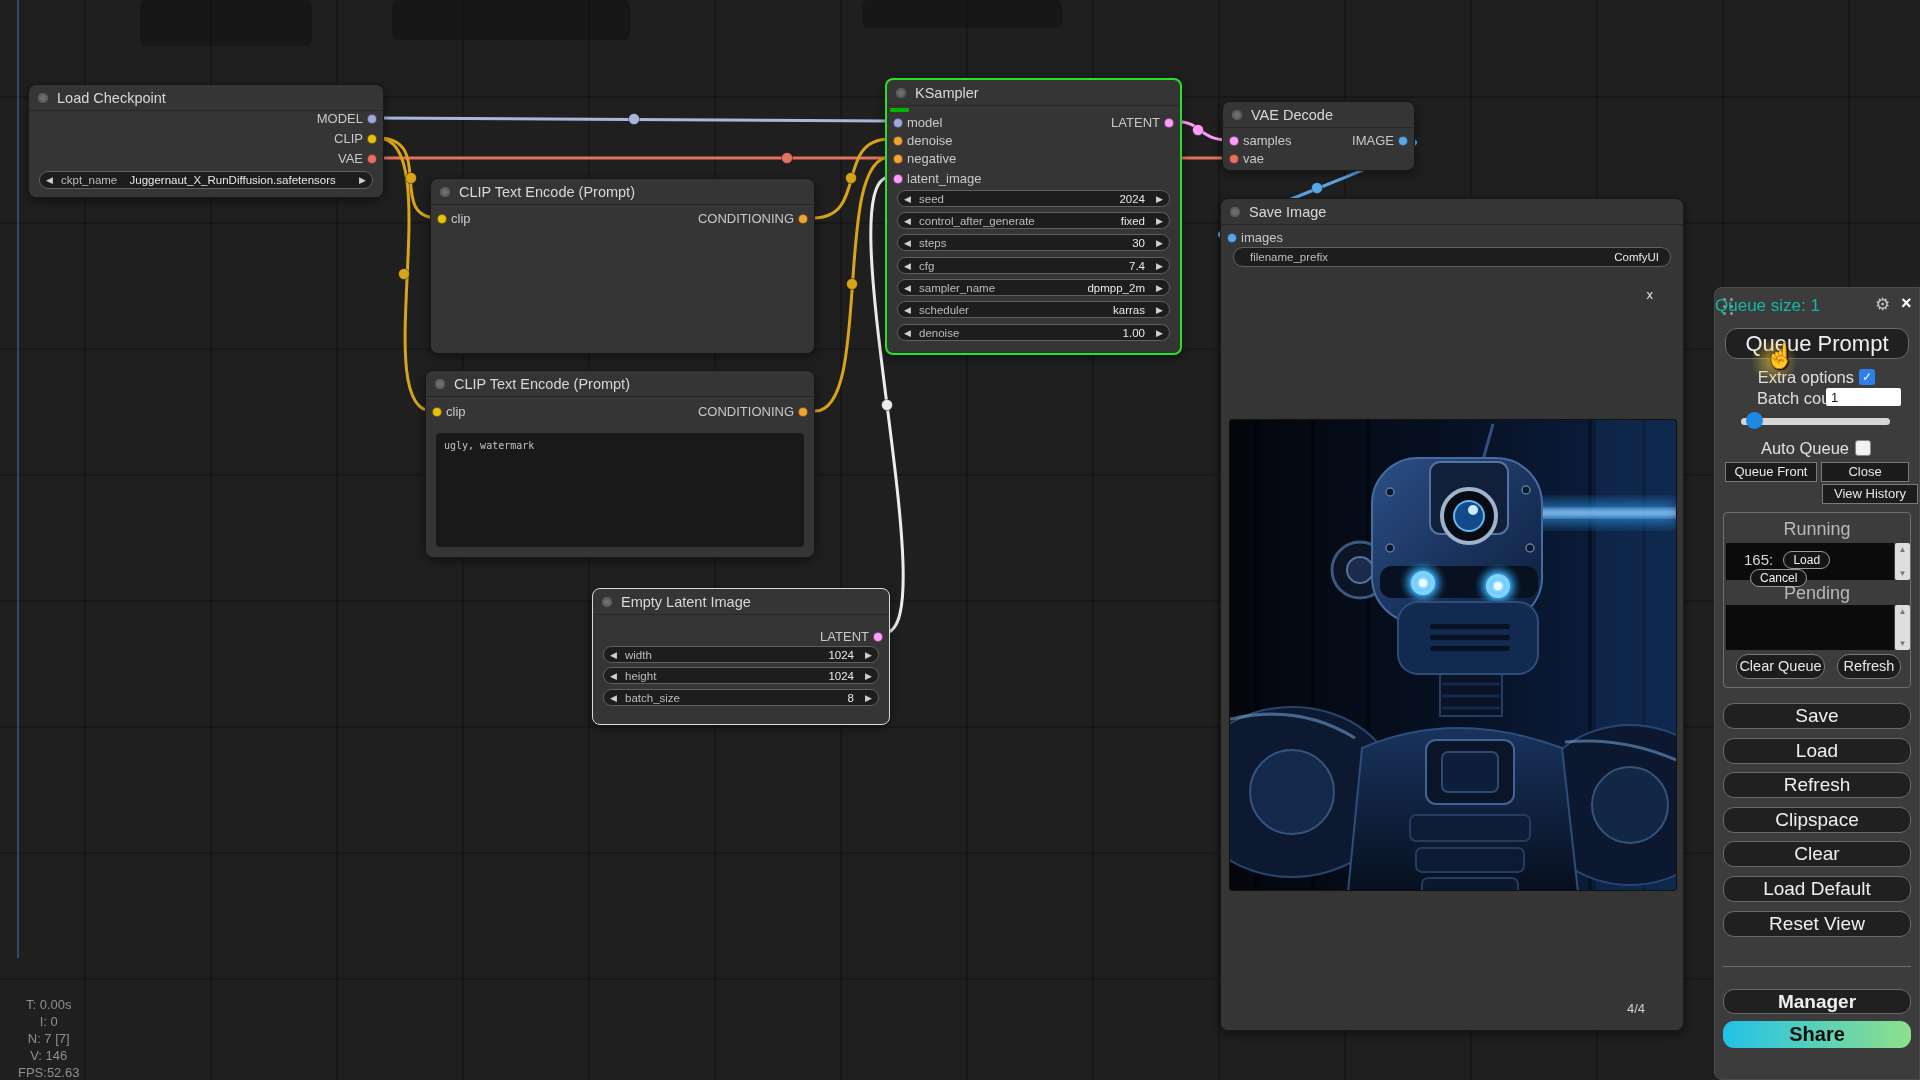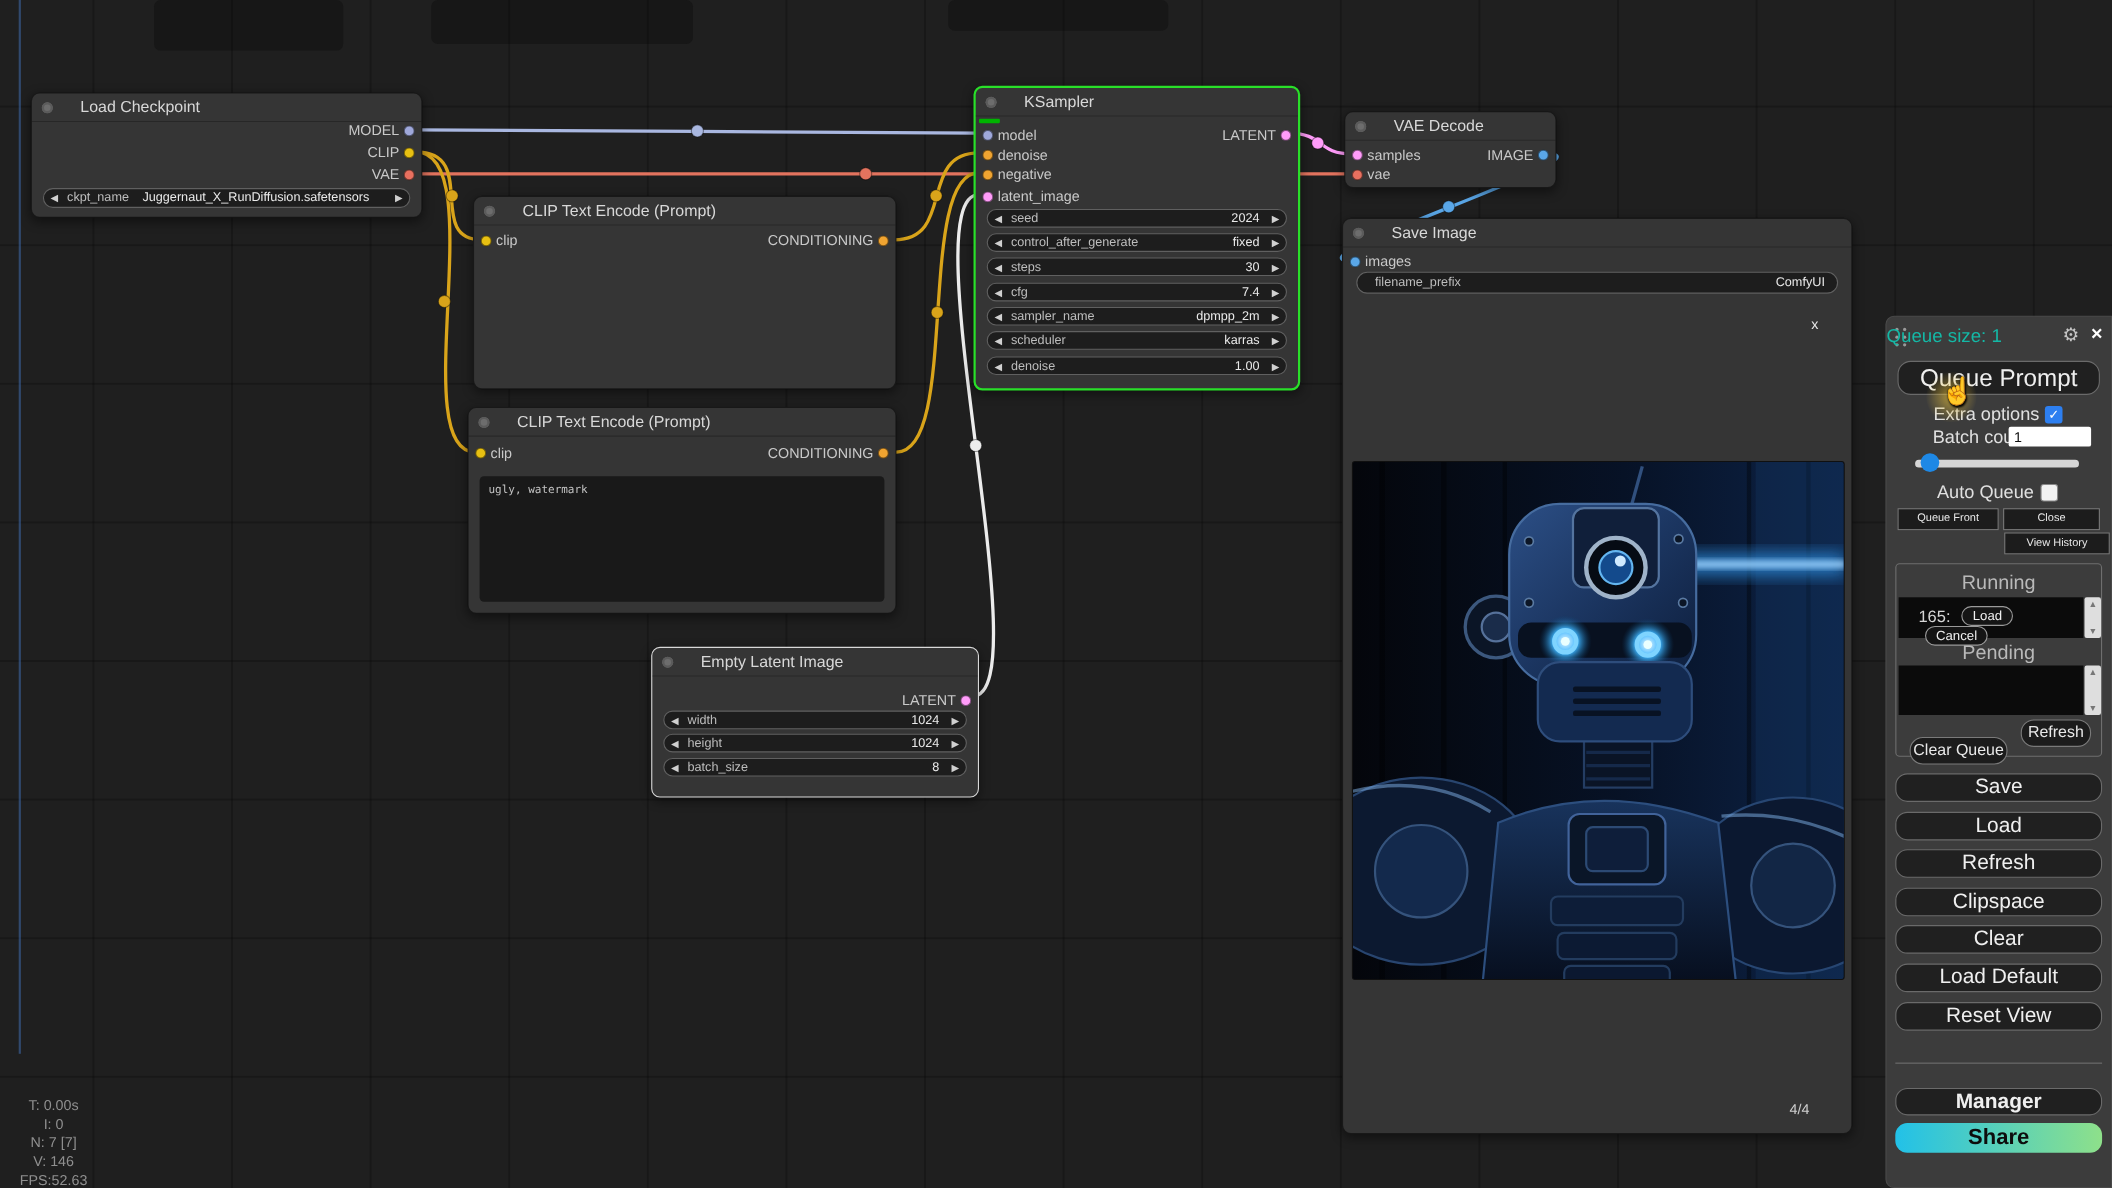--- a/index.html
+++ b/index.html
@@ -18,21 +18,21 @@
   #blue-guide { position:absolute; left:17px; top:0; width:2px; height:958px;
     background:rgba(70,125,205,0.45); }
 
   #wires { position:absolute; inset:0; z-index:1; pointer-events:none; }
 
   
   .node { position:absolute; z-index:2; background:#353535;
     border:1px solid rgba(0,0,0,0.55); border-radius:8px;
     box-shadow:0 3px 10px rgba(0,0,0,0.45); color:#c9c9c9; }
   .node-title { position:absolute; top:0; left:0; right:0; height:26px; line-height:26px;
-    padding-left:44px; color:#d8d8d8; font-size:14.5px; white-space:nowrap; overflow:hidden;
+    padding-left:28px; color:#d8d8d8; font-size:14.5px; white-space:nowrap; overflow:hidden;
     border-bottom:1px solid rgba(0,0,0,0.25); }
   .collapse-dot { position:absolute; left:9px; top:8px; width:10px; height:10px;
     border-radius:50%; background:#6d6d6d; box-shadow:inset 0 0 0 2px #5b5b5b; }
   .slot { position:absolute; height:18px; line-height:18px; font-size:13px;
     color:#c9c9c9; white-space:nowrap; }
   .slot.in  { left:20px; }
   .slot.out { right:20px; text-align:right; }
   .dot { position:absolute; width:10px; height:10px; border-radius:50%; top:4px;
     border:1px solid rgba(0,0,0,0.5); }
   .slot.in .dot  { left:-14px; }
@@ -77,35 +77,35 @@
   .chk-label { position:absolute; top:0; }
   .checkbox { position:absolute; width:16px; height:16px; top:1px; border-radius:3px; }
   .checkbox.on { background:#2d7ff0; color:#fff; font-size:12px; line-height:16px; text-align:center; }
   .checkbox.off { background:#f2f2f2; border:1px solid #888; }
   #batch-label { left:42px; top:101px; font-size:16.5px; color:#e0e0e0; }
   #batch-input { left:111px; top:100px; width:75px; height:18px; border:none; border-radius:2px;
     background:#fff; color:#111; font-size:13px; padding:0 5px; }
   #slider-track { left:26px; top:130px; width:149px; height:7px; background:#d6d6d6; border-radius:4px; }
   #slider-knob { left:31px; top:124px; width:17px; height:17px; background:#1e88e5; border-radius:50%; }
   .pill { background:#1c1c1c; border:1px solid #7a7a7a; border-radius:0; color:#e8e8e8;
-    text-align:center; font-size:10px; }
+    text-align:center; font-size:13px; }
   #queue-front { left:10px; top:174px; width:92px; height:20px; line-height:18px; }
   #close-btn   { left:106px; top:174px; width:88px; height:20px; line-height:18px; }
   #view-history{ left:59px; top:196px; width:96px; height:20px; line-height:18px;margin-left:48px; }
 
   #queue-box { left:8px; top:224px; width:188px; height:176px; border:1px solid #6e6e6e; border-radius:4px; }
   .qhead { left:0; right:0; text-align:center; font-size:18px; color:#b9b9b9; }
   .qlist { position:absolute; background:#0b0b0b; }
   .scroll { position:absolute; width:15px; background:#dedede; border-radius:2px; }
   .scroll span { position:absolute; left:0; right:0; text-align:center; font-size:8px; color:#777; }
   .scroll .up { top:2px; } .scroll .dn { bottom:2px; }
   #run-row { position:absolute; left:18px; top:8px; height:20px; font-size:15px; color:#d6d6d6; }
   .mini-pill { display:inline-block; background:#151515; border:1px solid #9a9a9a; border-radius:10px;
     color:#f0f0f0; font-size:12px; line-height:16px; padding:0 9px; margin-left:6px; vertical-align:1px; }
-  #clear-queue { left:12px; top:141px; width:89px; height:25px; line-height:23px; border-radius:12px; font-size:14.5px;margin-top:16px;}
+  #clear-queue { left:12px; top:141px; width:89px; height:25px; line-height:23px; border-radius:12px; font-size:14.5px;}
   #refresh-sm  { left:113px; top:141px; width:64px; height:25px; line-height:23px; border-radius:12px; font-size:14.5px;}
 
   .bigbtn { left:8px; width:188px; height:26px; line-height:24px; font-size:19px; border-radius:11px; }
   #divider { left:8px; top:678px; width:188px; height:1px; background:#6e6e6e; }
   #manager { top:701px; height:25px; font-weight:600; }
   #share { left:8px; top:733px; width:188px; height:27px; line-height:27px; text-align:center;
     border-radius:11px; font-size:20px; font-weight:600; color:#0d0d0d;
     background:linear-gradient(90deg,#22c1e8,#8ee08a); }
 
   

